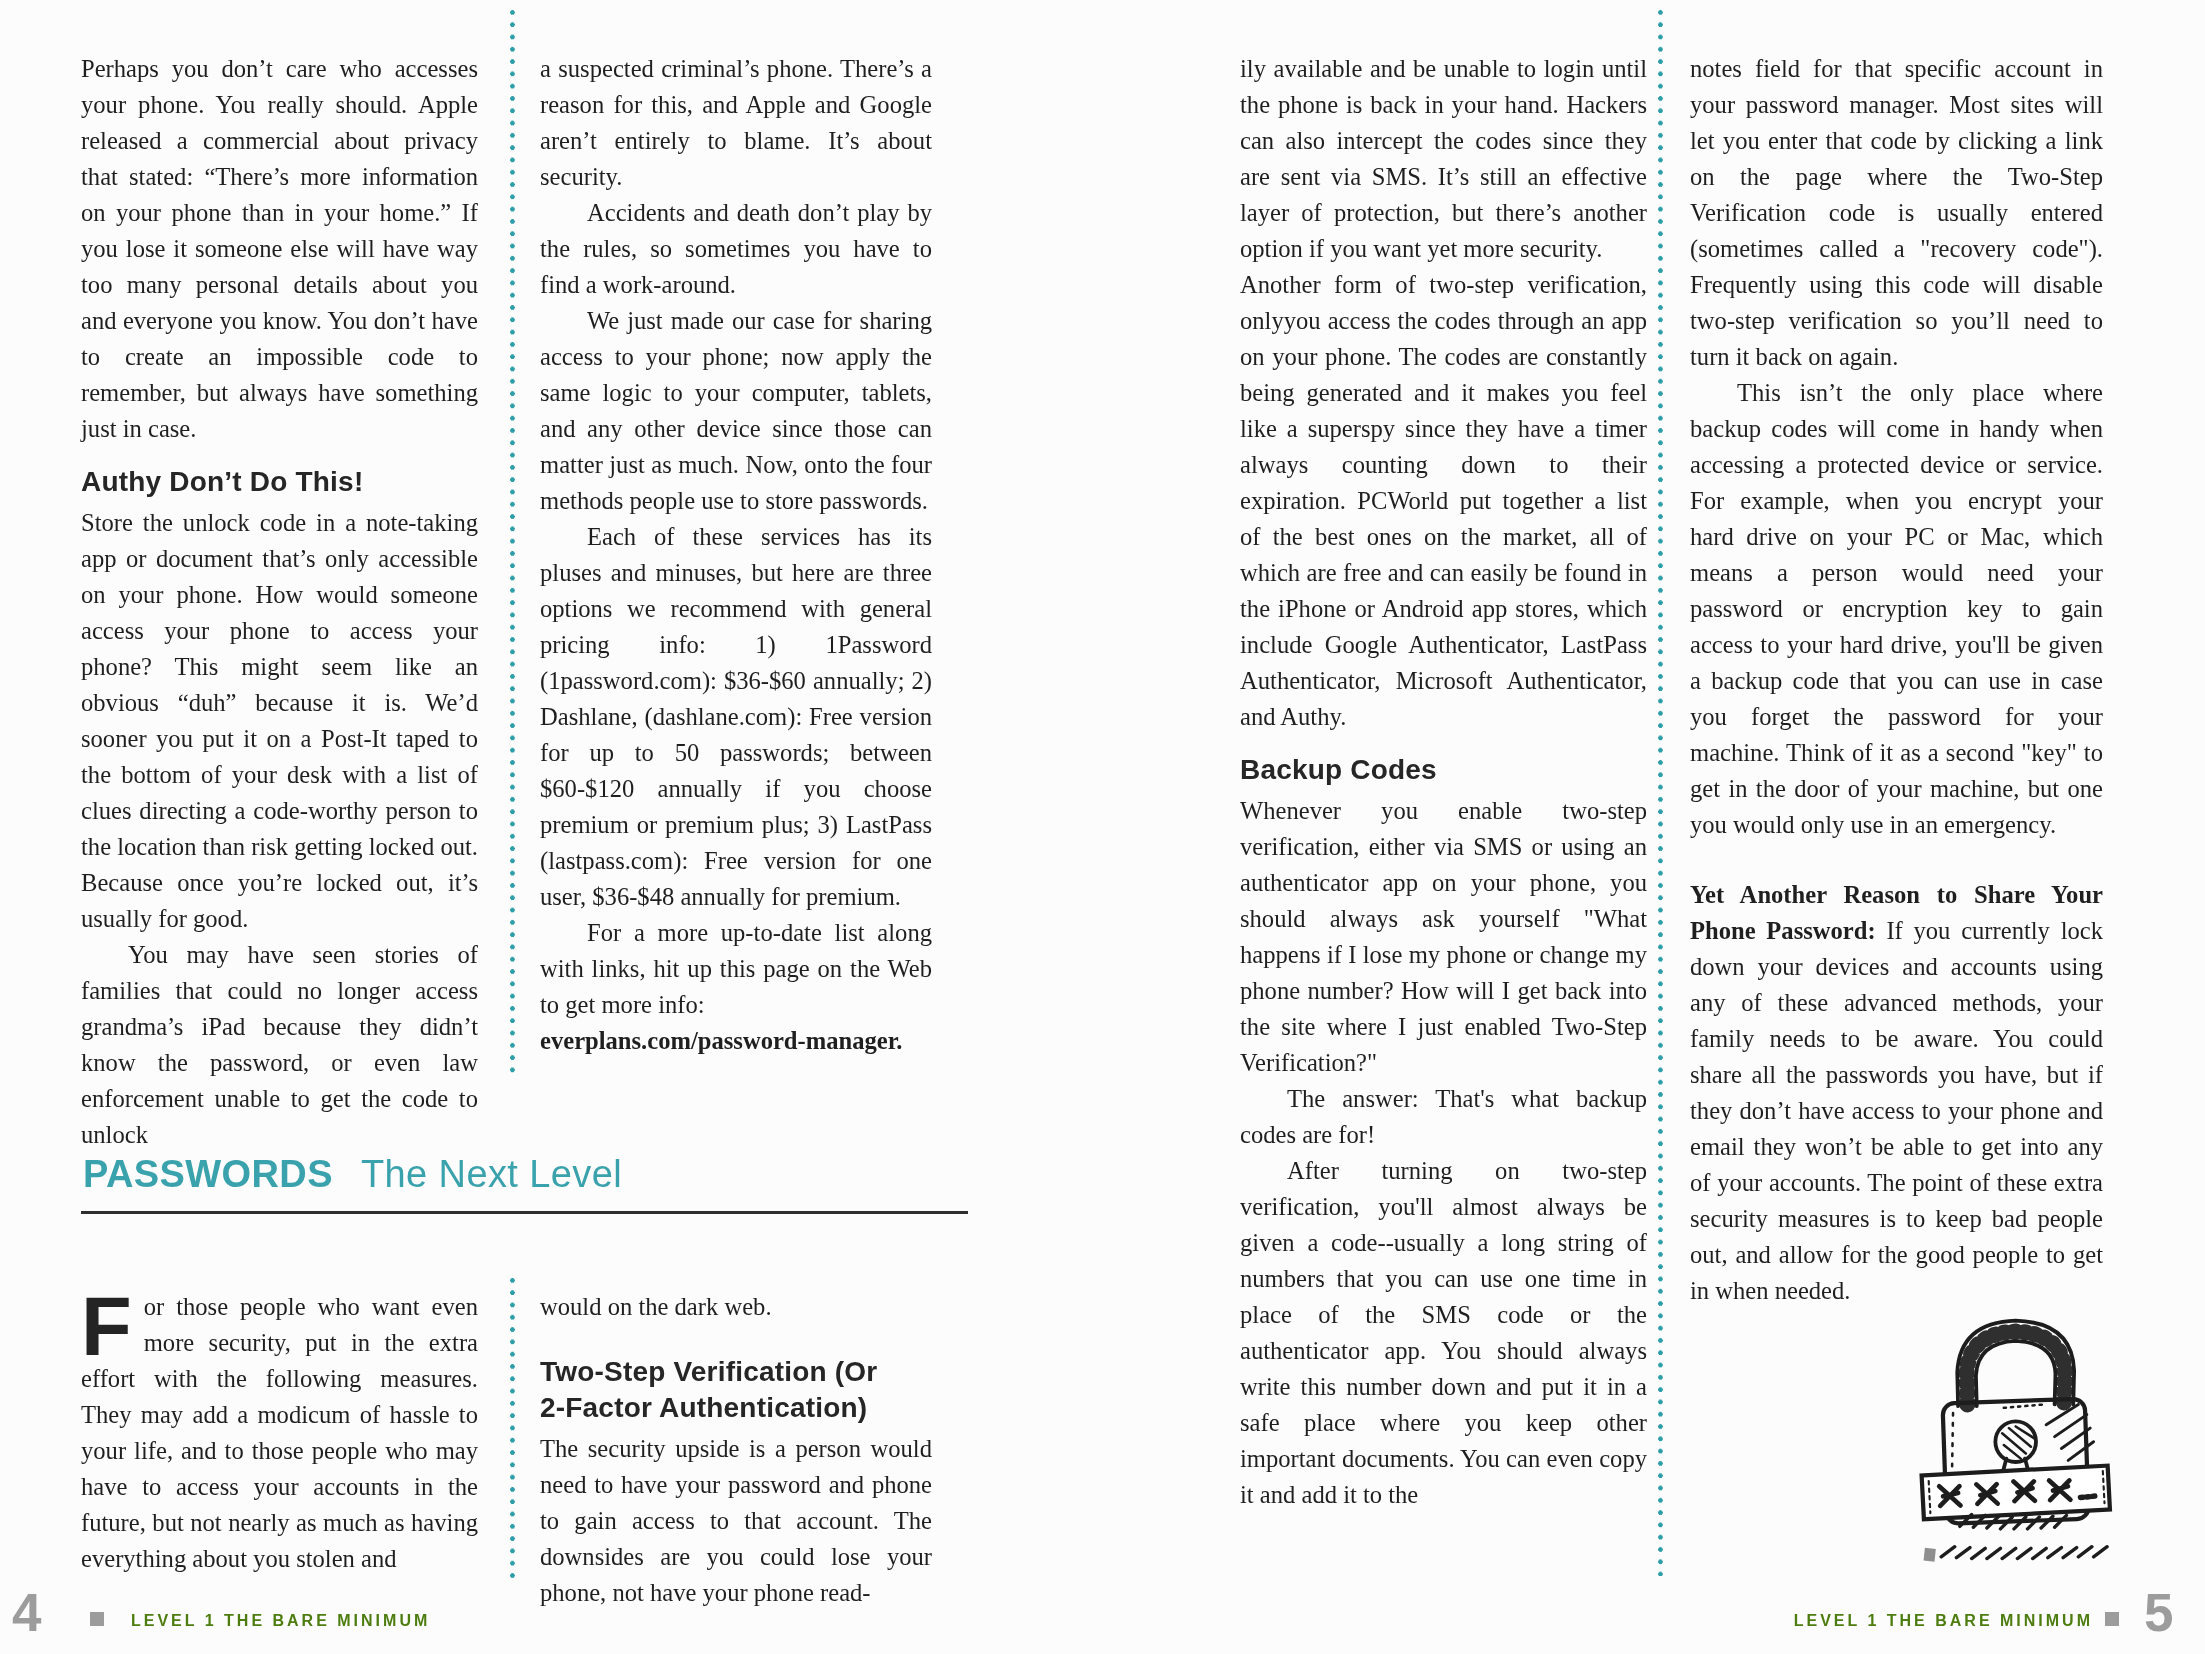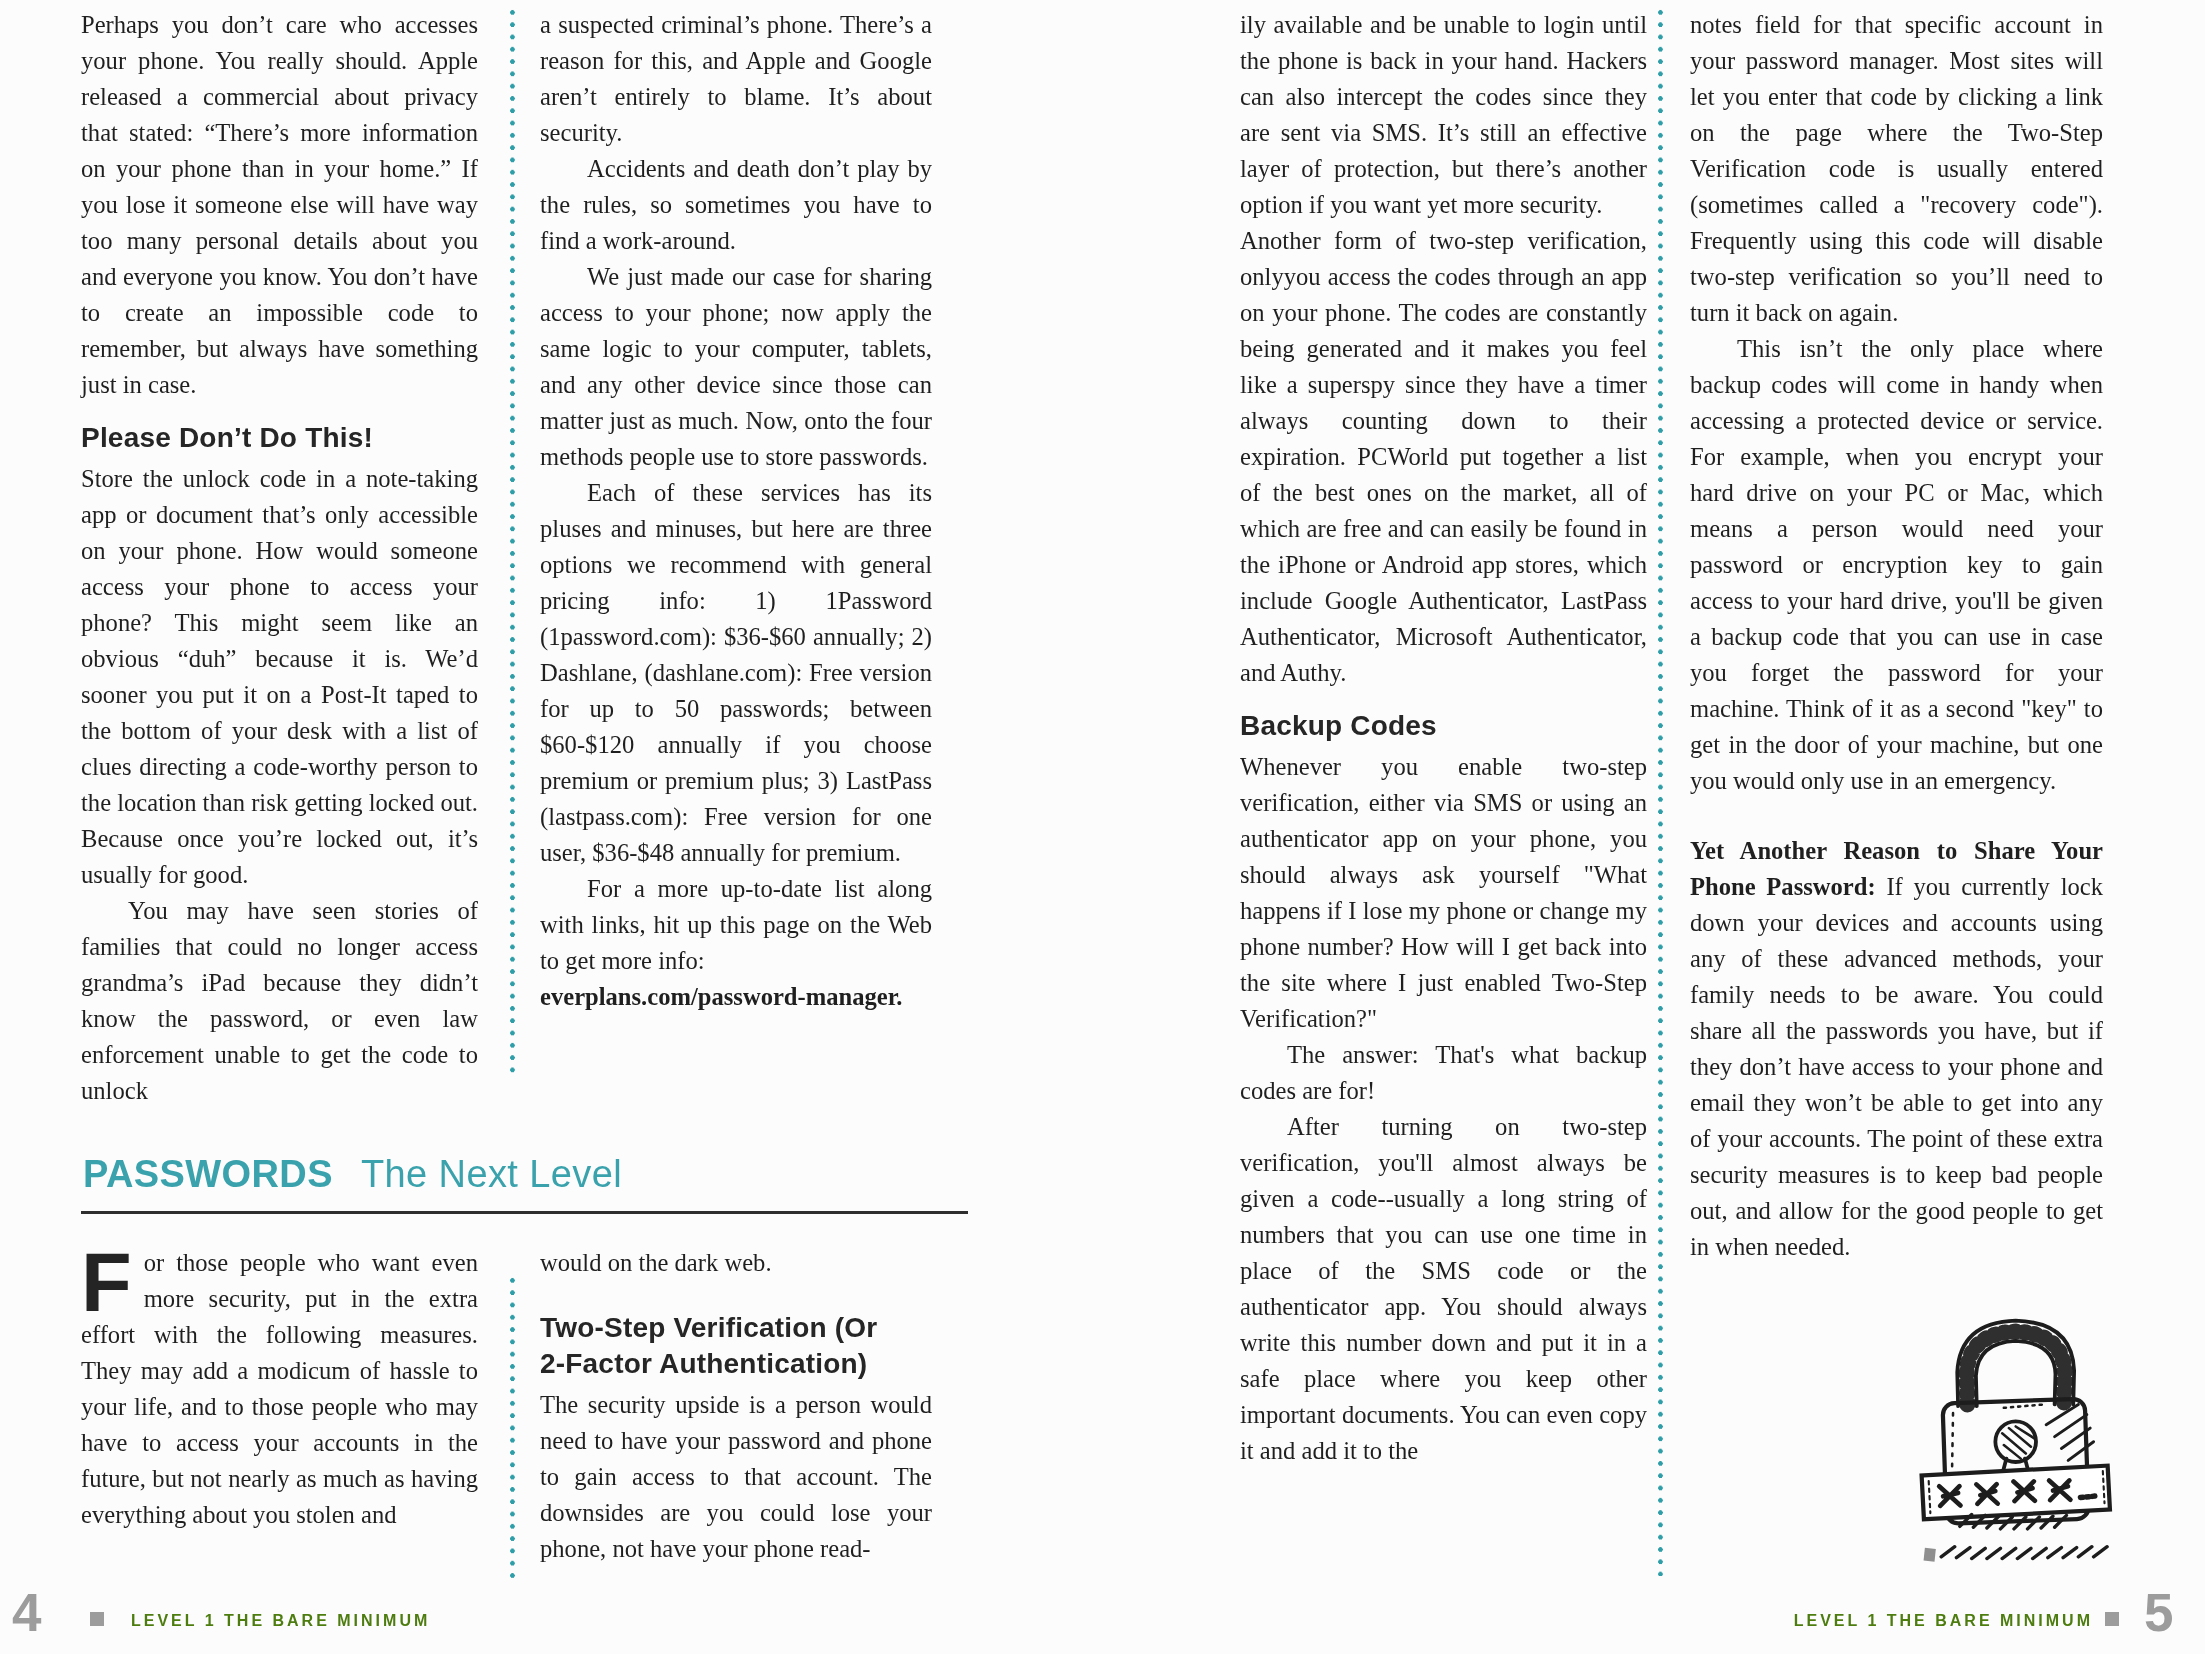--- a/index.html
+++ b/index.html
@@ -1,21 +1,21 @@
 <!DOCTYPE html>
 <html lang="en" style="font-size:13.6px"><head>
 <meta charset="utf-8">
 <style>
   html,body { margin:0; padding:0; background:#dedede; }
   .canvas {
     position:relative; width:2205px; height:1655px; background:#fcfcfc;
     overflow:hidden; font-family:"Liberation Serif", serif; color:#1f1f1f;
     hyphens:auto; -webkit-hyphens:auto;
   }
-  .col { position:absolute; font-size:24.6px; line-height:36px; text-align:justify; }
+  .col { position:absolute; font-size:24.6px; line-height:36px; text-align:justify;margin-top:44px; }
   .col p { margin:0; }
   .col p.ind { text-indent:47px; }
   .col h3 {
     font-family:"Liberation Sans", sans-serif; font-weight:700;
     font-size:28px; line-height:36px; color:#262626;
     margin:17px 0 5.1px; text-align:left; letter-spacing:0.2px;
   }
   .prewrap { white-space:pre-line; }
   .linkline { font-weight:700; }
   .runin { font-weight:700; }
@@ -55,21 +55,21 @@
 </style>
 </head>
 <body>
 
 <div class="canvas">
 
   <section>
 
     <div class="col" id="col1" style="left:81px; top:6.8px; width:397px;">
       <p>Perhaps you don’t care who accesses your phone. You really should. Apple released a commercial about privacy that stated: “There’s more information on your phone than in your home.” If you lose it someone else will have way too many personal details about you and everyone you know. You don’t have to create an impossible code to remember, but always have something just in case.</p>
-      <h3>Please Don’t Do This!</h3>
+      <h3>Authy Don’t Do This!</h3>
       <p>Store the unlock code in a note-taking app or document that’s only accessible on your phone. How would someone access your phone to access your phone? This might seem like an obvious “duh” because it is. We’d sooner you put it on a Post-It taped to the bottom of your desk with a list of clues directing a code-worthy person to the location than risk getting locked out. Because once you’re locked out, it’s usually for good.</p>
       <p class="ind">You may have seen stories of families that could no longer access grandma’s iPad because they didn’t know the password, or even law enforcement unable to get the code to unlock</p>
     </div>
 
     <div class="vdots" style="left:510px; top:8.5px; height:1067px;"></div>
 
     <div class="col" id="col2" style="left:540px; top:6.8px; width:392px;">
       <p>a suspected criminal’s phone. There’s a reason for this, and Apple and Google aren’t entirely to blame. It’s about security.</p>
       <p class="ind">Accidents and death don’t play by the rules, so sometimes you have to find a work-around.</p>
       <p class="ind">We just made our case for sharing access to your phone; now apply the same logic to your computer, tablets, and any other device since those can matter just as much. Now, onto the four methods people use to store passwords.</p>

